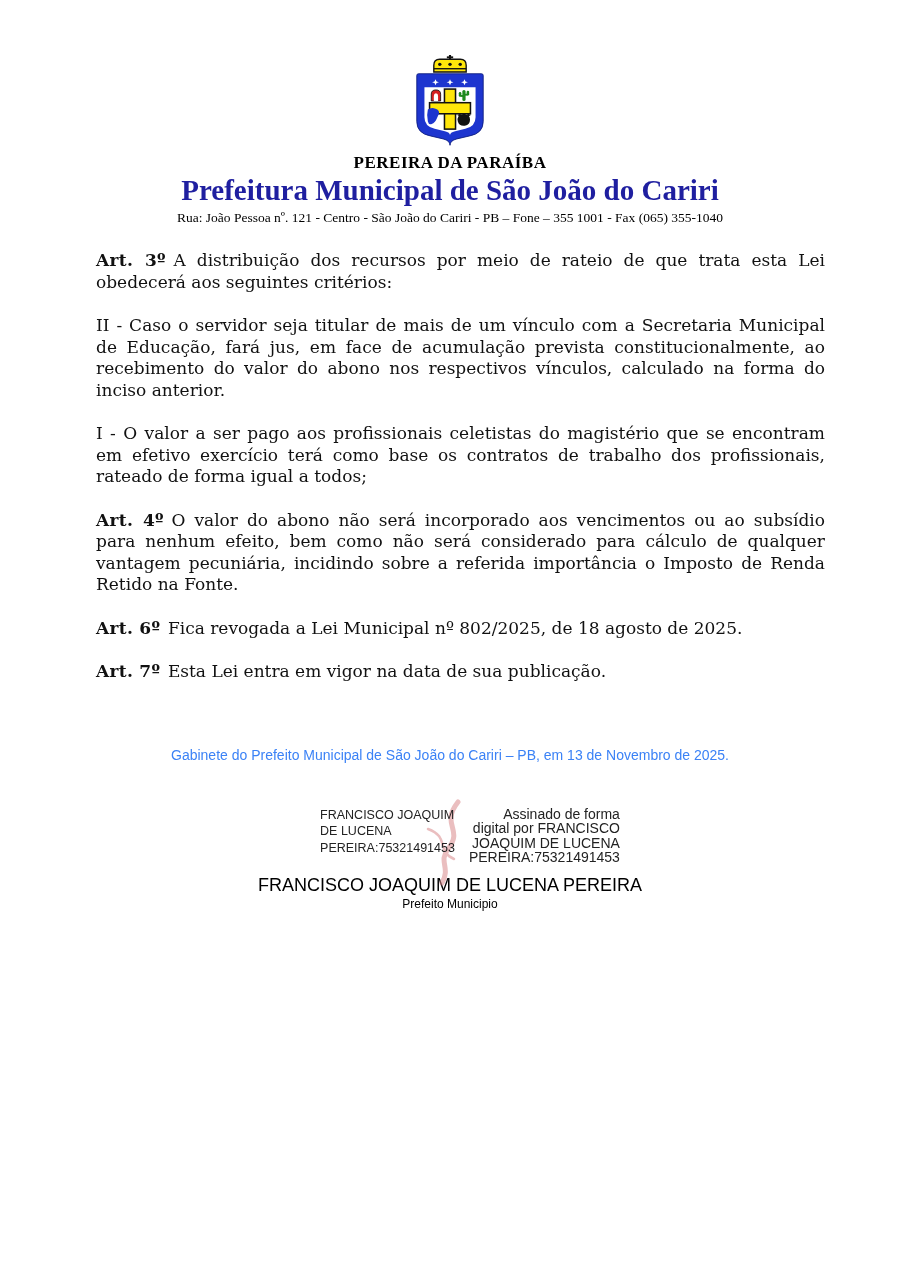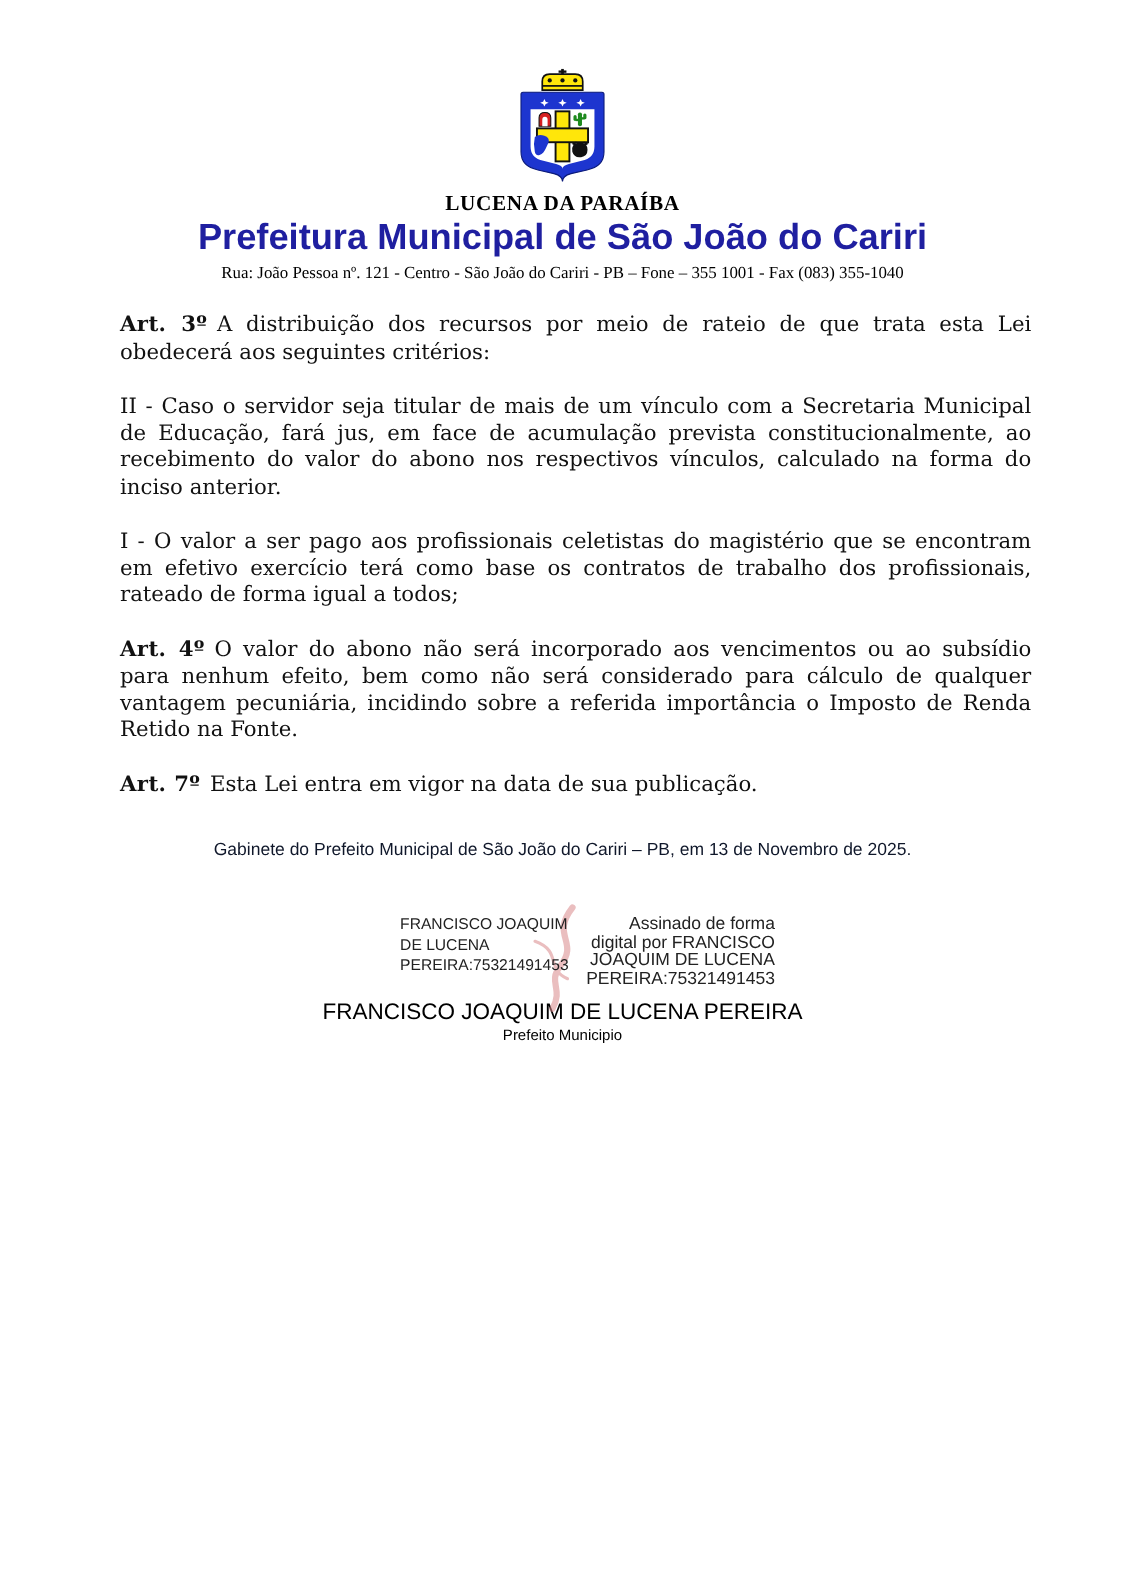--- a/index.html
+++ b/index.html
@@ -10,41 +10,41 @@
     font-family:"DejaVu Serif", serif; color:#111;
   }
   
   .header { padding-top:55px; text-align:center; }
   .crest { display:block; margin:0 auto; width:96px; height:92px; }
   .state-line {
     font-family:"Liberation Serif", serif; font-weight:bold;
     font-size:17px; letter-spacing:.5px; color:#000; margin-top:6px;
   }
   .title-line {
-    font-family:Liberation Sans, sans-serif; font-weight:bold;
+    font-family:Liberation Serif, serif; font-weight:bold;
     font-size:29px; color:#1f1fa0; margin-top:1px;
   }
   .address-line {
     font-family:"Liberation Serif", serif; font-size:13.5px; color:#000; margin-top:3px;
   }
   .cnpj-line {
     font-family:"Liberation Serif", serif; font-size:17.5px; color:#000; margin-top:1px;
   }
   
   .doc-body {
     margin:24px 75px 0 96px;
     font-size:17px; line-height:21.5px; text-align:justify;
   }
   .doc-body p { margin-bottom:22px; }
   .doc-body p strong { font-weight:bold; }
   .doc-body p strong:not(:empty) { margin-right:.45em; letter-spacing:.3px;margin-top:44px; }
   
   .gabinete {
-    margin-top:32px; text-align:center;
-    font-family:"Liberation Sans", sans-serif; font-size:14px; color:#0f172a;
+    margin-top:64px; text-align:center;
+    font-family:"Liberation Sans", sans-serif; font-size:14px; color:#3b82f6;
   }
   
   .sig-row {
     position:relative; margin-top:44px;
     display:flex; justify-content:center; align-items:flex-start;
     gap:14px; transform:translateX(20px);
     font-family:"Liberation Sans", sans-serif;
   }
   .sig-left  { font-size:12.5px; line-height:16.5px; color:#222; text-align:left; z-index:1; }
   .sig-right { font-size:14px; line-height:14.5px; color:#222; text-align:right; z-index:1; }
@@ -104,30 +104,31 @@
 
       <path d="M24,64 Q28,61 33,63 Q38,64.5 37,69 L34.5,74.5 Q32.5,79.5 28.5,81 Q24.8,82 24,78 Q22.3,71 24,64 Z" fill="#1d35cf"></path>
 
       <g fill="#111111">
         <path d="M58.5,70.5 L63,68.3 L62,72.5 Z"></path>
         <path d="M74.5,70.5 L70,68.3 L71,72.5 Z"></path>
         <path d="M60,72 Q63,68.5 67.5,69.3 Q73.5,70.3 73.5,76 Q73.5,82 67.5,83 Q61,84 59.2,78 Q58.3,74.5 60,72 Z"></path>
       </g>
     </svg>
 
-    <div class="state-line">LUCENA DA PARAÍBA</div>
+    <div class="state-line">PEREIRA DA PARAÍBA</div>
     <div class="title-line">Prefeitura Municipal de São João do Cariri</div>
-    <div class="address-line">Rua: João Pessoa nº. 121 - Centro - São João do Cariri - PB – Fone – 355 1001 - Fax (083) 355-1040</div>
+    <div class="address-line">Rua: João Pessoa nº. 121 - Centro - São João do Cariri - PB – Fone – 355 1001 - Fax (065) 355-1040</div>
   </div>
 
   <div class="doc-body">
     <p><strong>Art. 3º</strong><span>A distribuição dos recursos por meio de rateio de que trata esta Lei obedecerá aos seguintes critérios:</span></p>
     <p><strong></strong><span>II - Caso o servidor seja titular de mais de um vínculo com a Secretaria Municipal de Educação, fará jus, em face de acumulação prevista constitucionalmente, ao recebimento do valor do abono nos respectivos vínculos, calculado na forma do inciso anterior.</span></p>
     <p><strong></strong><span>I - O valor a ser pago aos profissionais celetistas do magistério que se encontram em efetivo exercício terá como base os contratos de trabalho dos profissionais, rateado de forma igual a todos;</span></p>
     <p><strong>Art. 4º</strong><span>O valor do abono não será incorporado aos vencimentos ou ao subsídio para nenhum efeito, bem como não será considerado para cálculo de qualquer vantagem pecuniária, incidindo sobre a referida importância o Imposto de Renda Retido na Fonte.</span></p>
+    <p><strong>Art. 6º</strong><span>Fica revogada a Lei Municipal nº 802/2025, de 18 agosto de 2025.</span></p>
     <p><strong>Art. 7º</strong><span>Esta Lei entra em vigor na data de sua publicação.</span></p>
   </div>
 
   <div class="gabinete">Gabinete do Prefeito Municipal de São João do Cariri – PB, em 13 de Novembro de 2025.</div>
 
   <div class="sig-row">
     <svg class="sig-flourish" width="64" height="88" viewBox="0 0 64 88" aria-hidden="true">
       <path d="M40,3 C22,26 46,30 30,50 C20,63 33,68 24,84" fill="none" stroke-width="5" stroke-linecap="round" stroke="#d9898c"></path>
       <path d="M10,30 C32,38 18,52 36,60" fill="none" stroke-width="2.5" stroke-linecap="round" stroke="#d9898c"></path>
     </svg>

